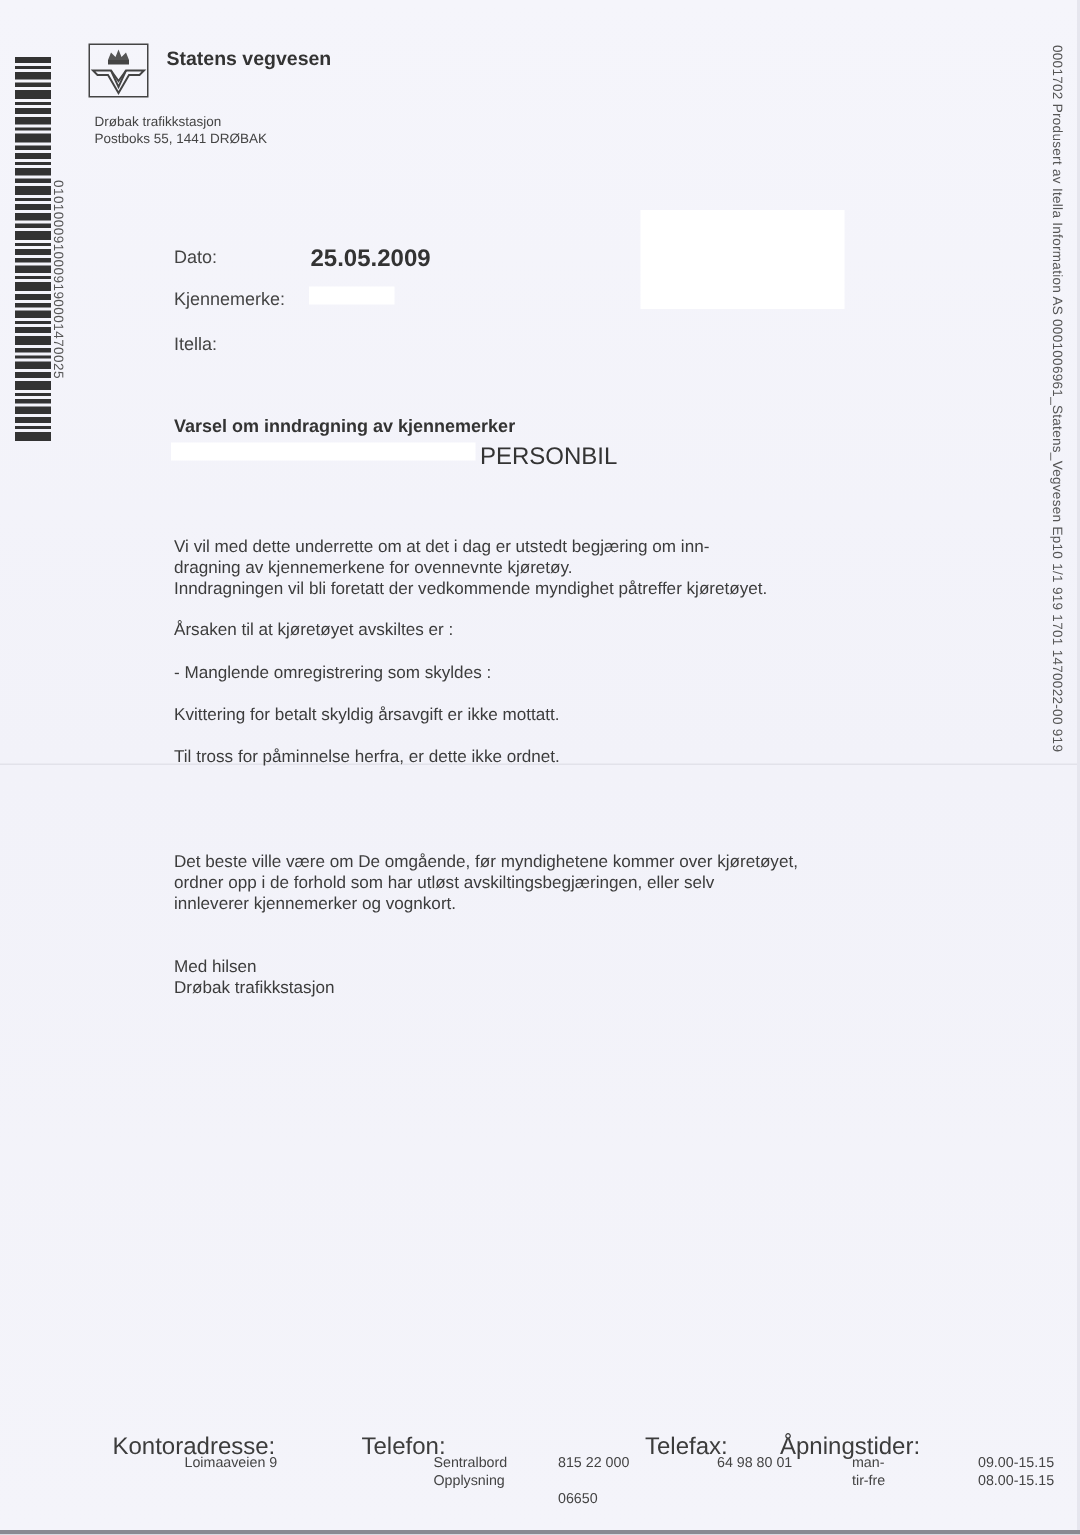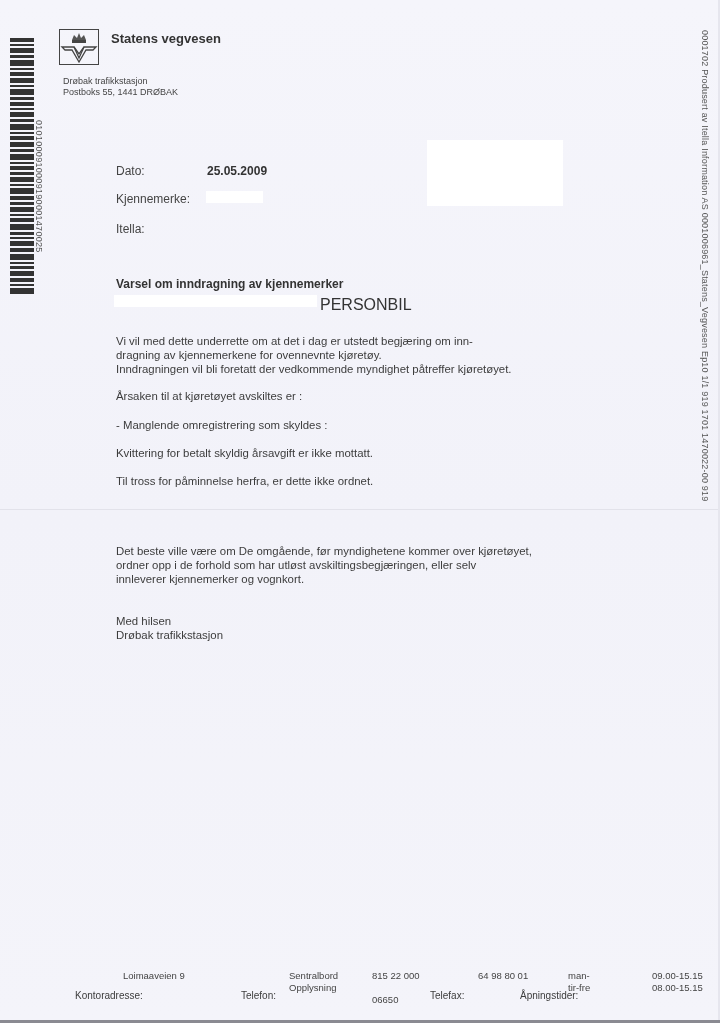--- a/index.html
+++ b/index.html
@@ -17,29 +17,29 @@
   .barcode span { display:block; width:24px; background:#333; }
   .barcode-num { position:absolute; left:34px; top:120px; font-size:9px; color:#555;
     writing-mode:vertical-rl; letter-spacing:0.3px; }
   .side-text { position:absolute; left:700px; top:30px; font-size:9px; color:#555; writing-mode:vertical-rl; letter-spacing:0.2px; white-space:nowrap; }
 
   .logo { position:absolute; left:59px; top:29px; width:38px; height:34px; border:1px solid #444; }
   .brand { position:absolute; left:111px; top:31px; font-size:13px; font-weight:bold; color:#333; }
   .sender { position:absolute; left:63px; top:76px; font-size:9px; line-height:11px; color:#444; }
 
   .field-label { position:absolute; left:116px; font-size:12px; color:#444; }
-  .field-value { position:absolute; left:207px; font-size:12px; font-weight:bold; color:#333; }
+  .field-value { position:absolute; left:207px; font-size:16px; font-weight:bold; color:#333; }
   .redact { position:absolute; background:#ffffff; }
 
   .subject { position:absolute; left:116px; top:277px; font-size:12px; font-weight:bold; color:#333; }
   .vehicle-type { position:absolute; left:320px; top:296px; font-size:16px; color:#333; }
 
-  .para { position:absolute; left:116px; font-size:11.4px; line-height:14px; color:#3c3c3c; width:440px; }
+  .para { position:absolute; left:116px; font-size:11.4px; line-height:14px; color:#3c3c3c; width:440px;margin-top:24px; }
 
-  .foot-h { position:absolute; font-size:10px; color:#3c3c3c;margin-top:34px; }
+  .foot-h { position:absolute; font-size:16px; color:#3c3c3c; }
   .foot-t { position:absolute; font-size:9.5px; line-height:11.5px; color:#444;margin-left:48px; }
 </style>
 </head>
 <body>
 
 <div class="page">
   <div class="fold"></div>
   <div class="right-edge"></div>
   <div class="bottom-edge"></div>
 

